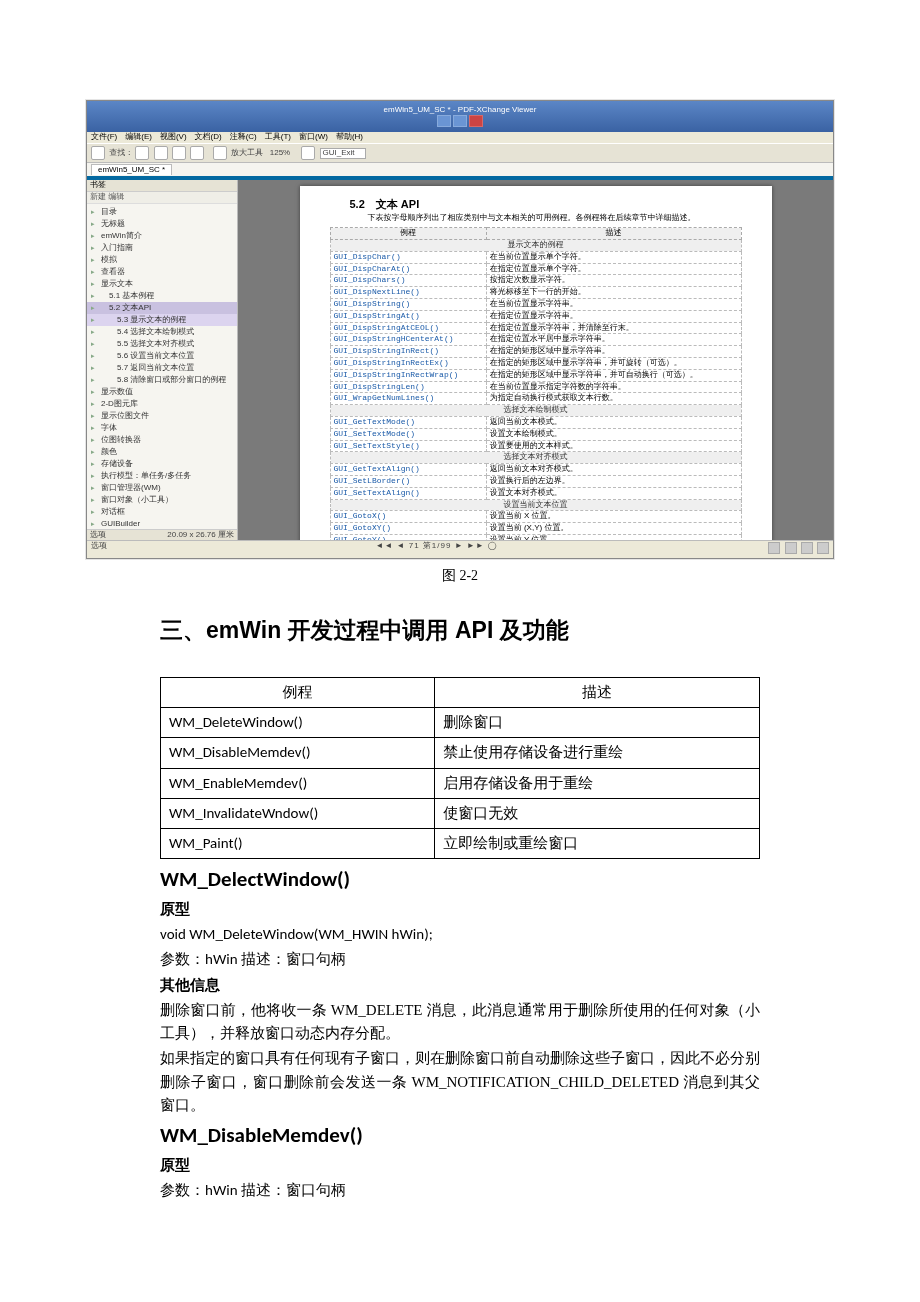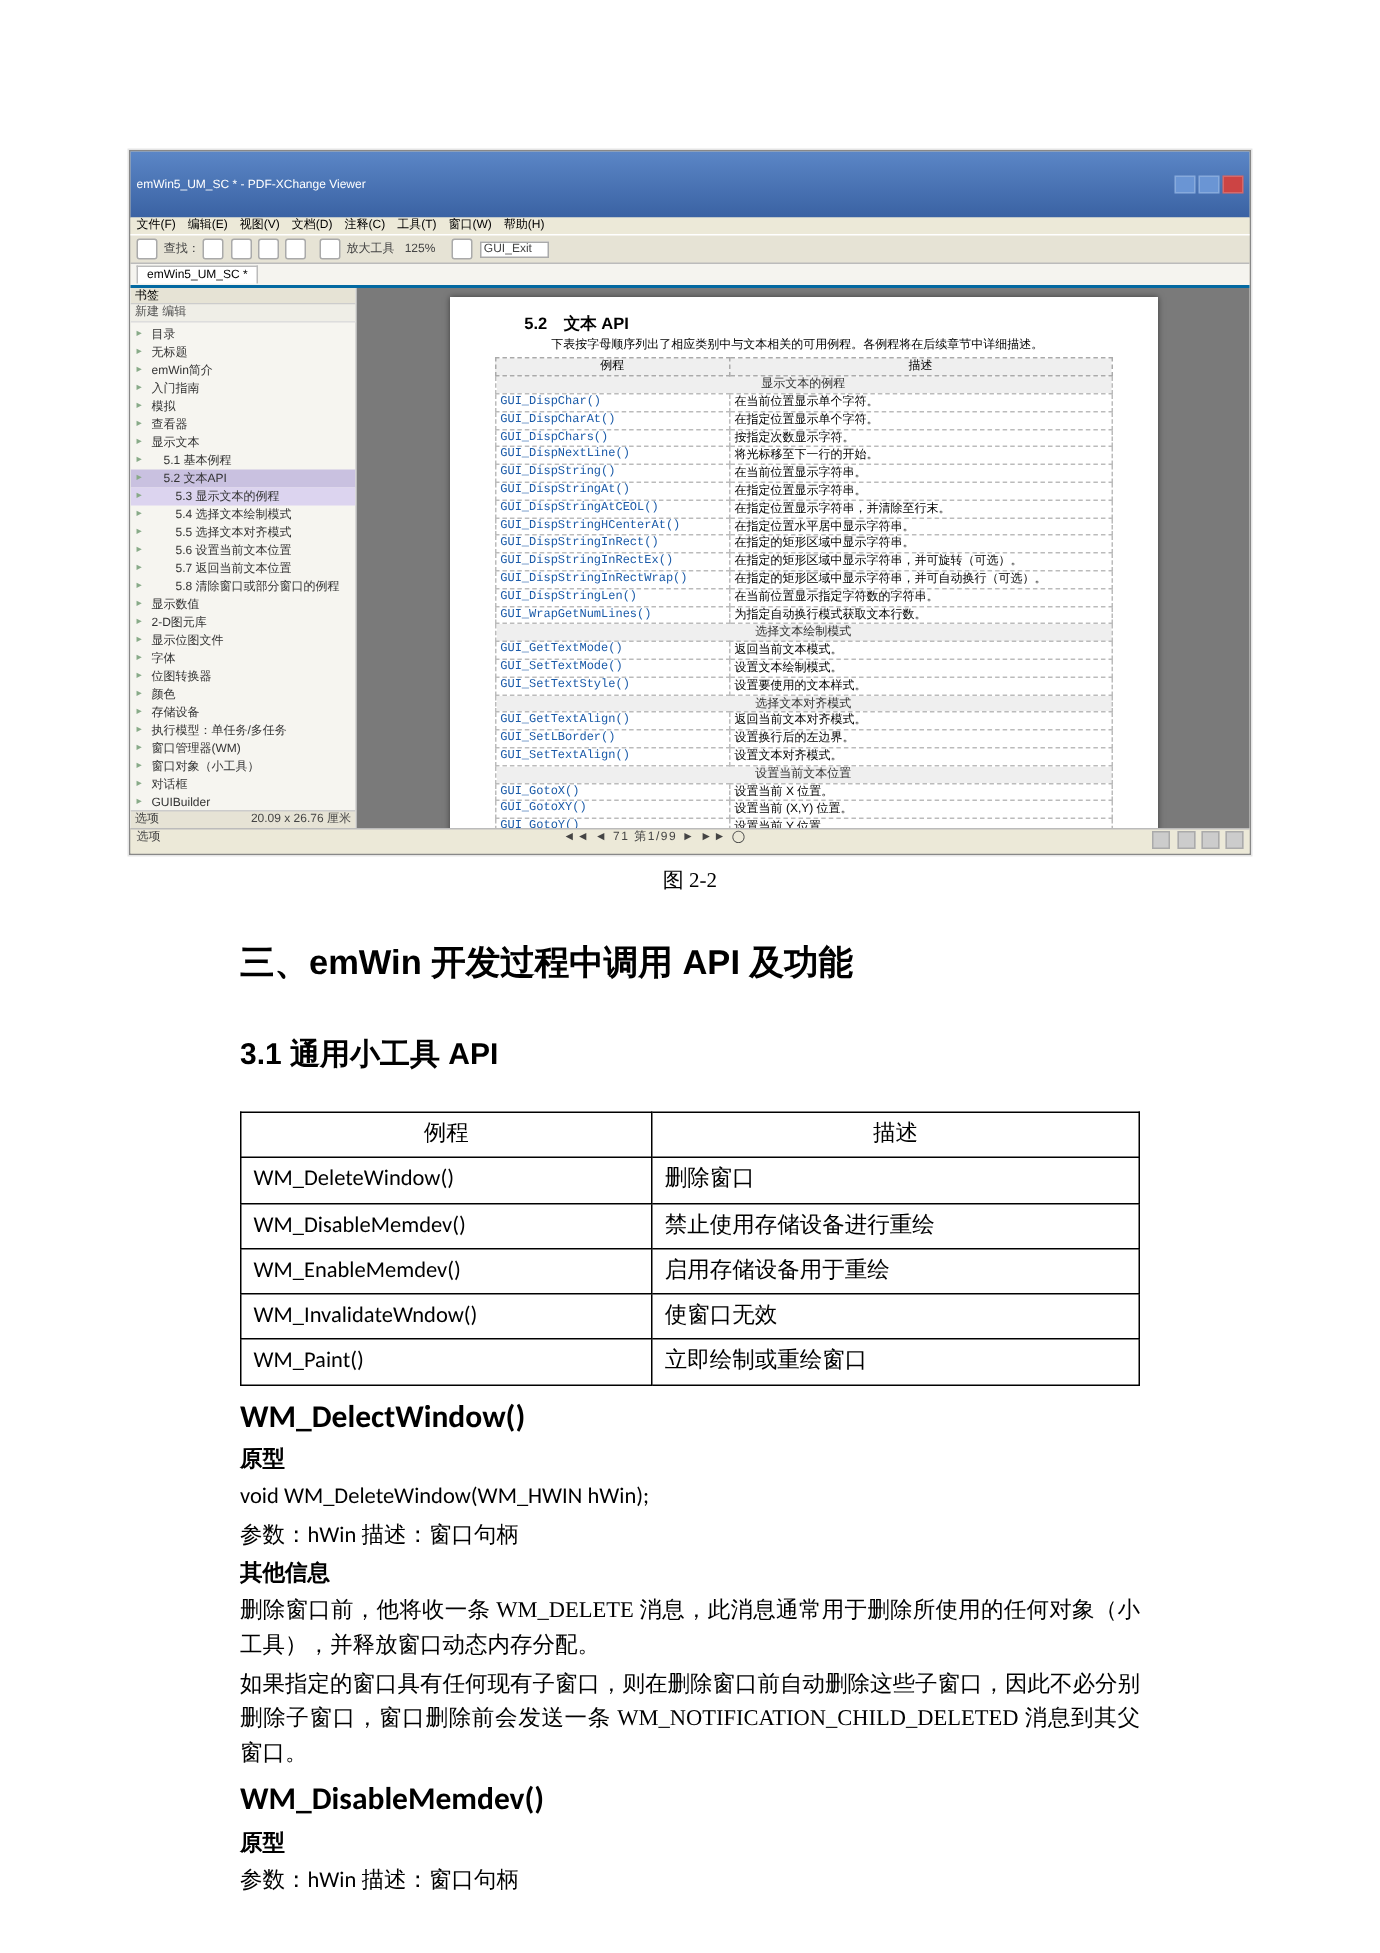--- a/index.html
+++ b/index.html
@@ -22,25 +22,26 @@
     box-shadow: 0 0 0 1px #e5e5e5;
     font-family: Arial, "Microsoft YaHei", sans-serif;
     font-size: 8px;
     line-height: 1.1;
     background: #ece9d8;
     position: relative;
   }
   .fig .titlebar {
     background: linear-gradient(#5b86c6, #3a62a3);
     color: #fff;
-    padding: 16px 4px;
+    padding: 5px 4px;
     font-size: 8px;
     display: flex;
     justify-content: space-between;
     align-items: center;
+    flex-direction: column;
   }
   .fig .titlebar .winbtns {
     display:flex; gap:2px;
   }
   .fig .titlebar .winbtns span{
     display:inline-block; width:12px; height:10px; background:#c44; border:1px solid #fff3;
   }
   .fig .titlebar .winbtns span:nth-child(1){background:#6a95d4;}
   .fig .titlebar .winbtns span:nth-child(2){background:#6a95d4;}
   .fig .menubar {
@@ -55,21 +56,21 @@
   .fig .toolbar .ico{
     display:inline-block; width:12px; height:12px; vertical-align:middle;
     border:1px solid #aaa; background:#fff; border-radius:2px; margin-right:2px;
   }
   .fig .tabbar{background:#f5f4ef; padding:1px 4px;}
   .fig .tabbar span{
     display:inline-block; padding:1px 6px; background:#fff; border:1px solid #bbb; border-bottom:none;
     font-size:8px;
   }
   .fig .body{
-    display:flex; height:360px; background:#fff; border-top:2px solid #0369a1;
+    display:flex; height:360px; background:#fff; border-top:4px solid #0369a1;
   }
   
   .fig .side{
     width:150px; flex:0 0 150px; border-right:1px solid #bbb; background:#f6f5f0;
     display:flex; flex-direction:column; overflow:hidden;
   }
   .fig .side-hd{font-size:8px; background:#e6e3d5; padding:1px 3px; border-bottom:1px solid #ccc;}
   .fig .side-tb{font-size:8px; padding:1px 3px; background:#efeee7; border-bottom:1px solid #ddd; color:#555;}
   .fig .tree{flex:1; overflow:hidden; padding:2px 0; font-size:8px; color:#333;}
   .fig .tree .n{padding:0 2px 0 14px; white-space:nowrap; position:relative; line-height:12px;}
@@ -363,21 +364,20 @@
         <span class="ri"></span>
         <span class="ri"></span>
       </span>
     </div>
   </div>
 
   <div class="fig-caption">图 2-2</div>
 
   <div class="content">
     <h2>三、emWin 开发过程中调用 API 及功能</h2>
-    <h3>3.1  通用小工具 API</h3>
 
     <table class="ex">
       <thead>
           <tr>
         <th>例程</th>
         <th>描述</th>
       </tr>
         </thead>
       <tbody id="exRows">
           <tr>

